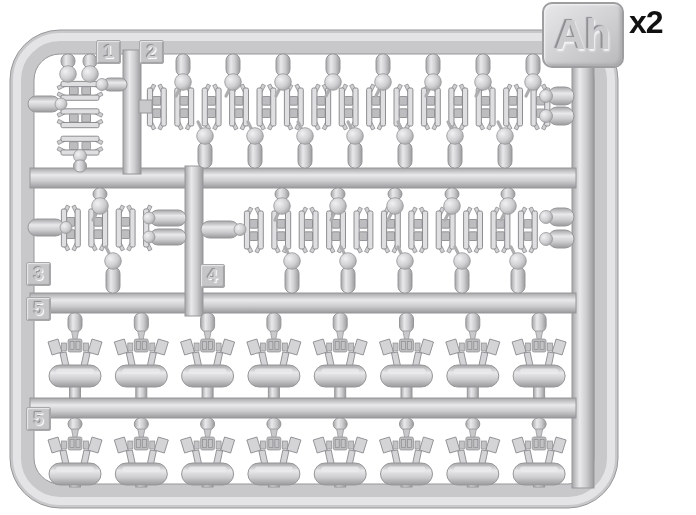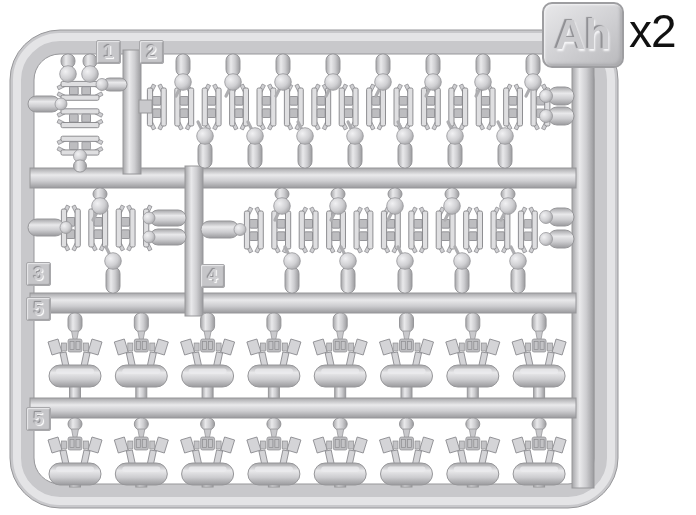--- a/index.html
+++ b/index.html
@@ -25,21 +25,21 @@
           text-shadow:-1px -1px 1px #8b8b8f, 1px 1px 1px #ffffff;}
   
   .code-tab{position:absolute;left:542px;top:2px;width:78px;height:62px;
           background:linear-gradient(145deg,#e8e8ea 0%,#cfcfd2 55%,#b9b9bc 100%);
           border:2px solid #9e9ea1;border-radius:10px;
           box-shadow:inset 1px 1px 2px #f4f4f6, inset -2px -2px 3px #a9a9ac;
           display:flex;align-items:center;justify-content:center;
           font-size:42px;font-weight:700;color:#cbcbce;
           text-shadow:-2px -1px 1px #8f8f93, 1px 2px 2px #f8f8fa;}
   .multiplier{position:absolute;left:629px;top:4px;
-          font-size:46px;font-weight:400;letter-spacing:-1px;color:#111111;}
+          font-size:32px;font-weight:700;letter-spacing:-1px;color:#111111;}
 </style>
 </head>
 <body>
 
 <div class="canvas">
 
   <svg id="scene" width="696" height="515" viewBox="0 0 696 515">
     <defs>
       <linearGradient id="gH" x1="0" y1="0" x2="1" y2="0">
         <stop offset="0" stop-color="#a6a6a9"></stop>

